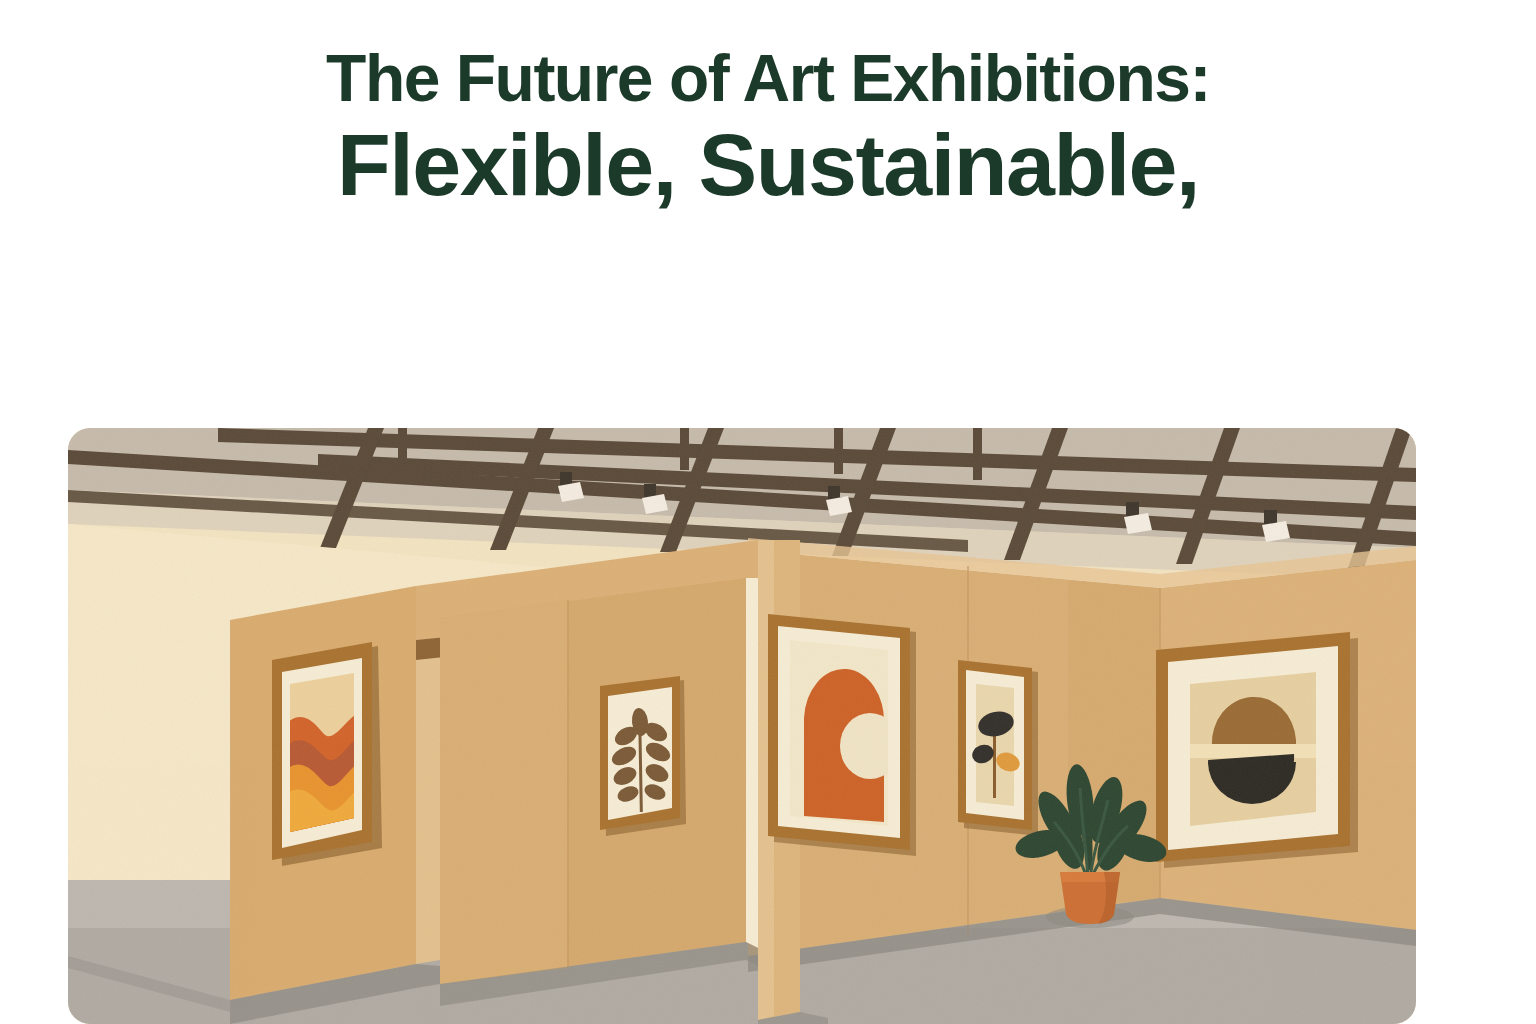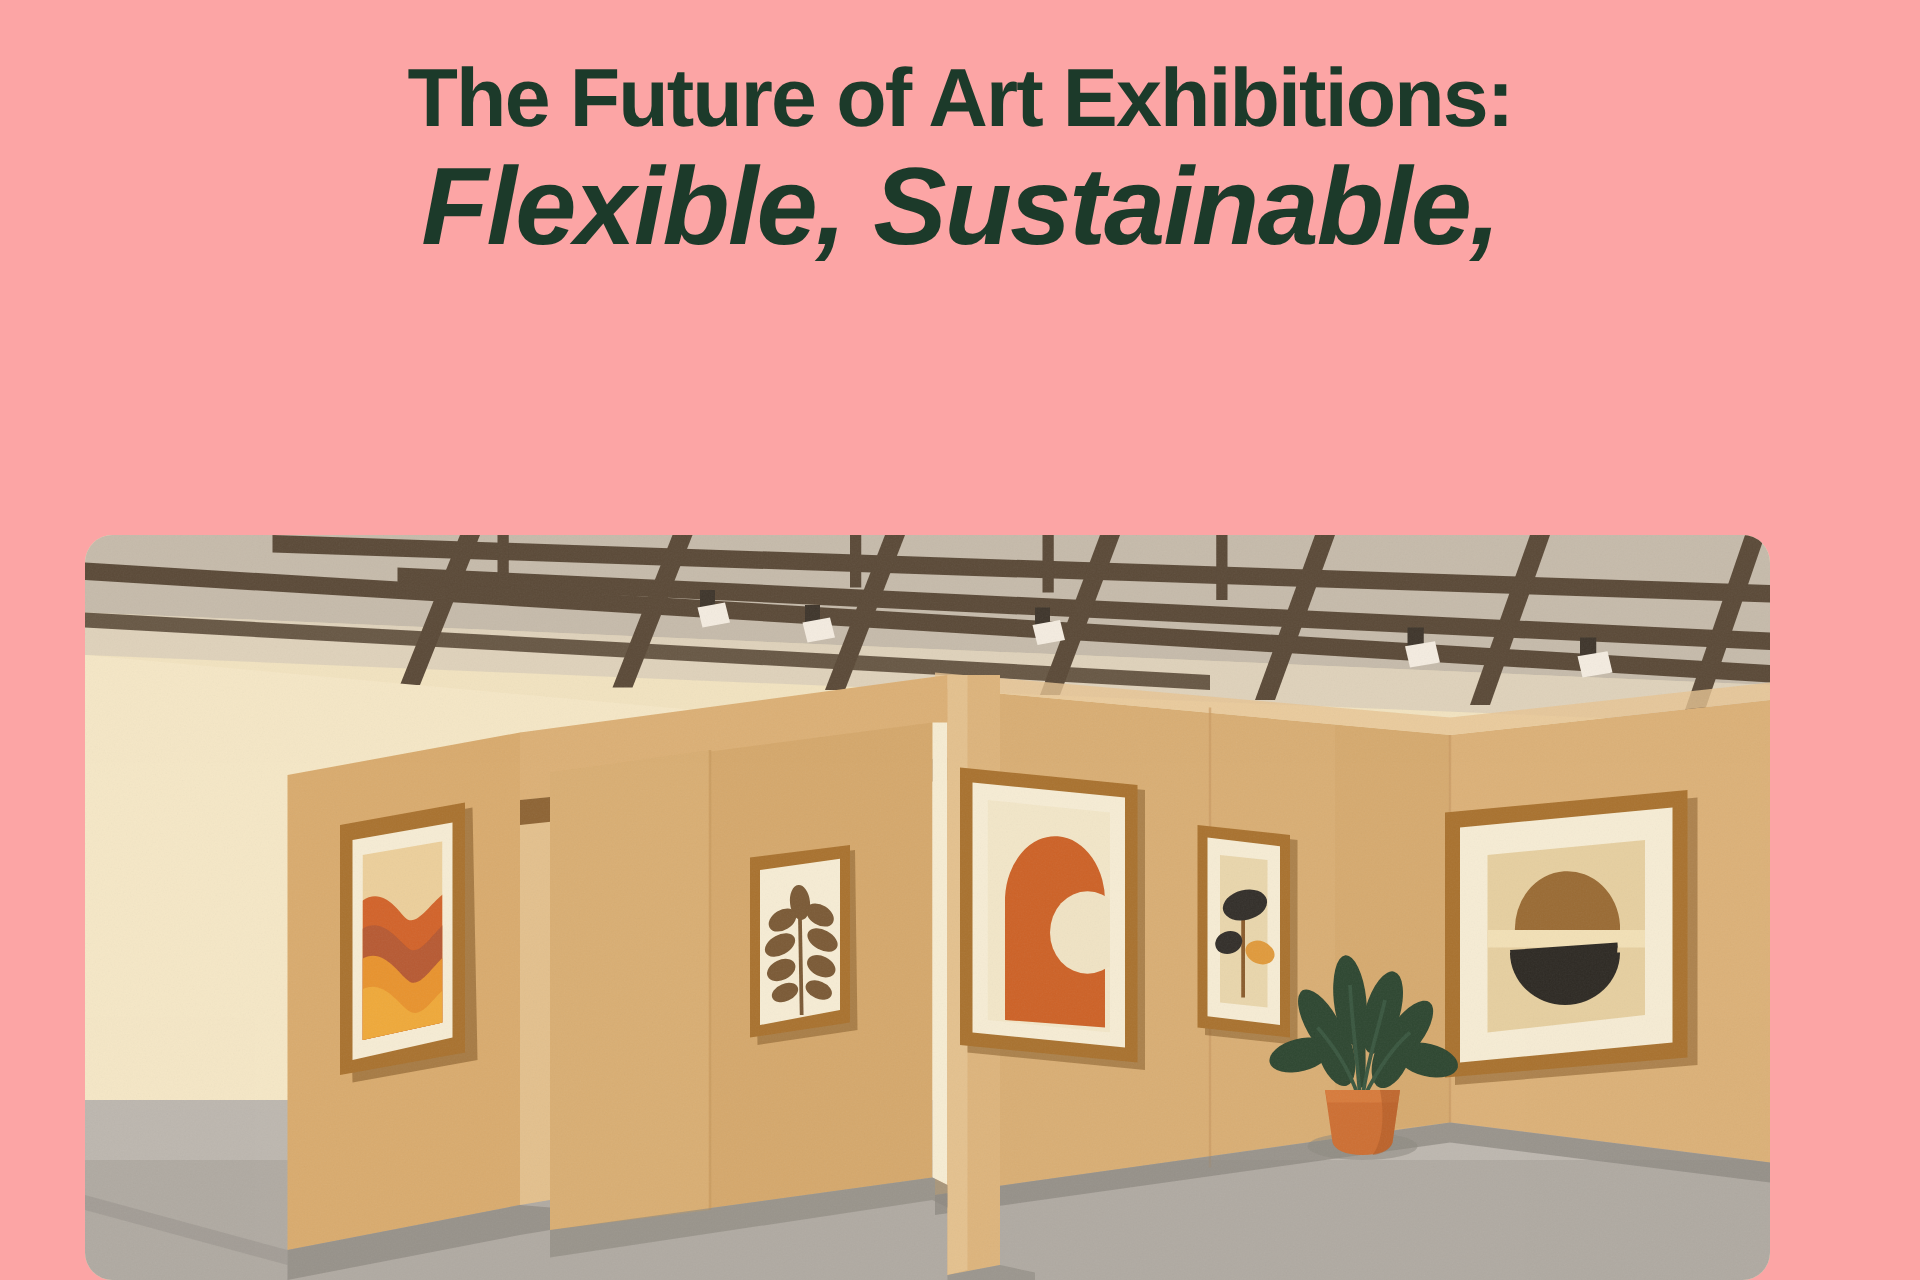--- a/index.html
+++ b/index.html
@@ -11,21 +11,21 @@
     height: 1024px;
     background: #ecd8ad;
     font-family: "Liberation Sans", sans-serif;
     overflow: hidden;
     position: relative;
   }
   #page {
     position: relative;
     width: 1536px;
     height: 1024px;
-    background: #fca5a5;
+    background: #ffffff;
   }
   .title-block {
     position: absolute;
     left: 0;
     top: 44px;
     width: 1536px;
     text-align: center;
     padding: 0 64px;
     box-sizing: border-box;
   }
@@ -37,21 +37,20 @@
     line-height: 1.04;
     white-space: nowrap;
   }
   .title-line-1 {
     font-size: 66px;
     margin-bottom: 6px;
   }
   .title-line-2 {
     font-size: 88px;
     margin-bottom: 2px;
-    font-style: italic;
   }
   .title-line-3 {
     font-size: 88px;
   }
   .illustration {
     position: absolute;
     left: 68px;
     top: 428px;
     width: 1348px;
     height: 596px;

